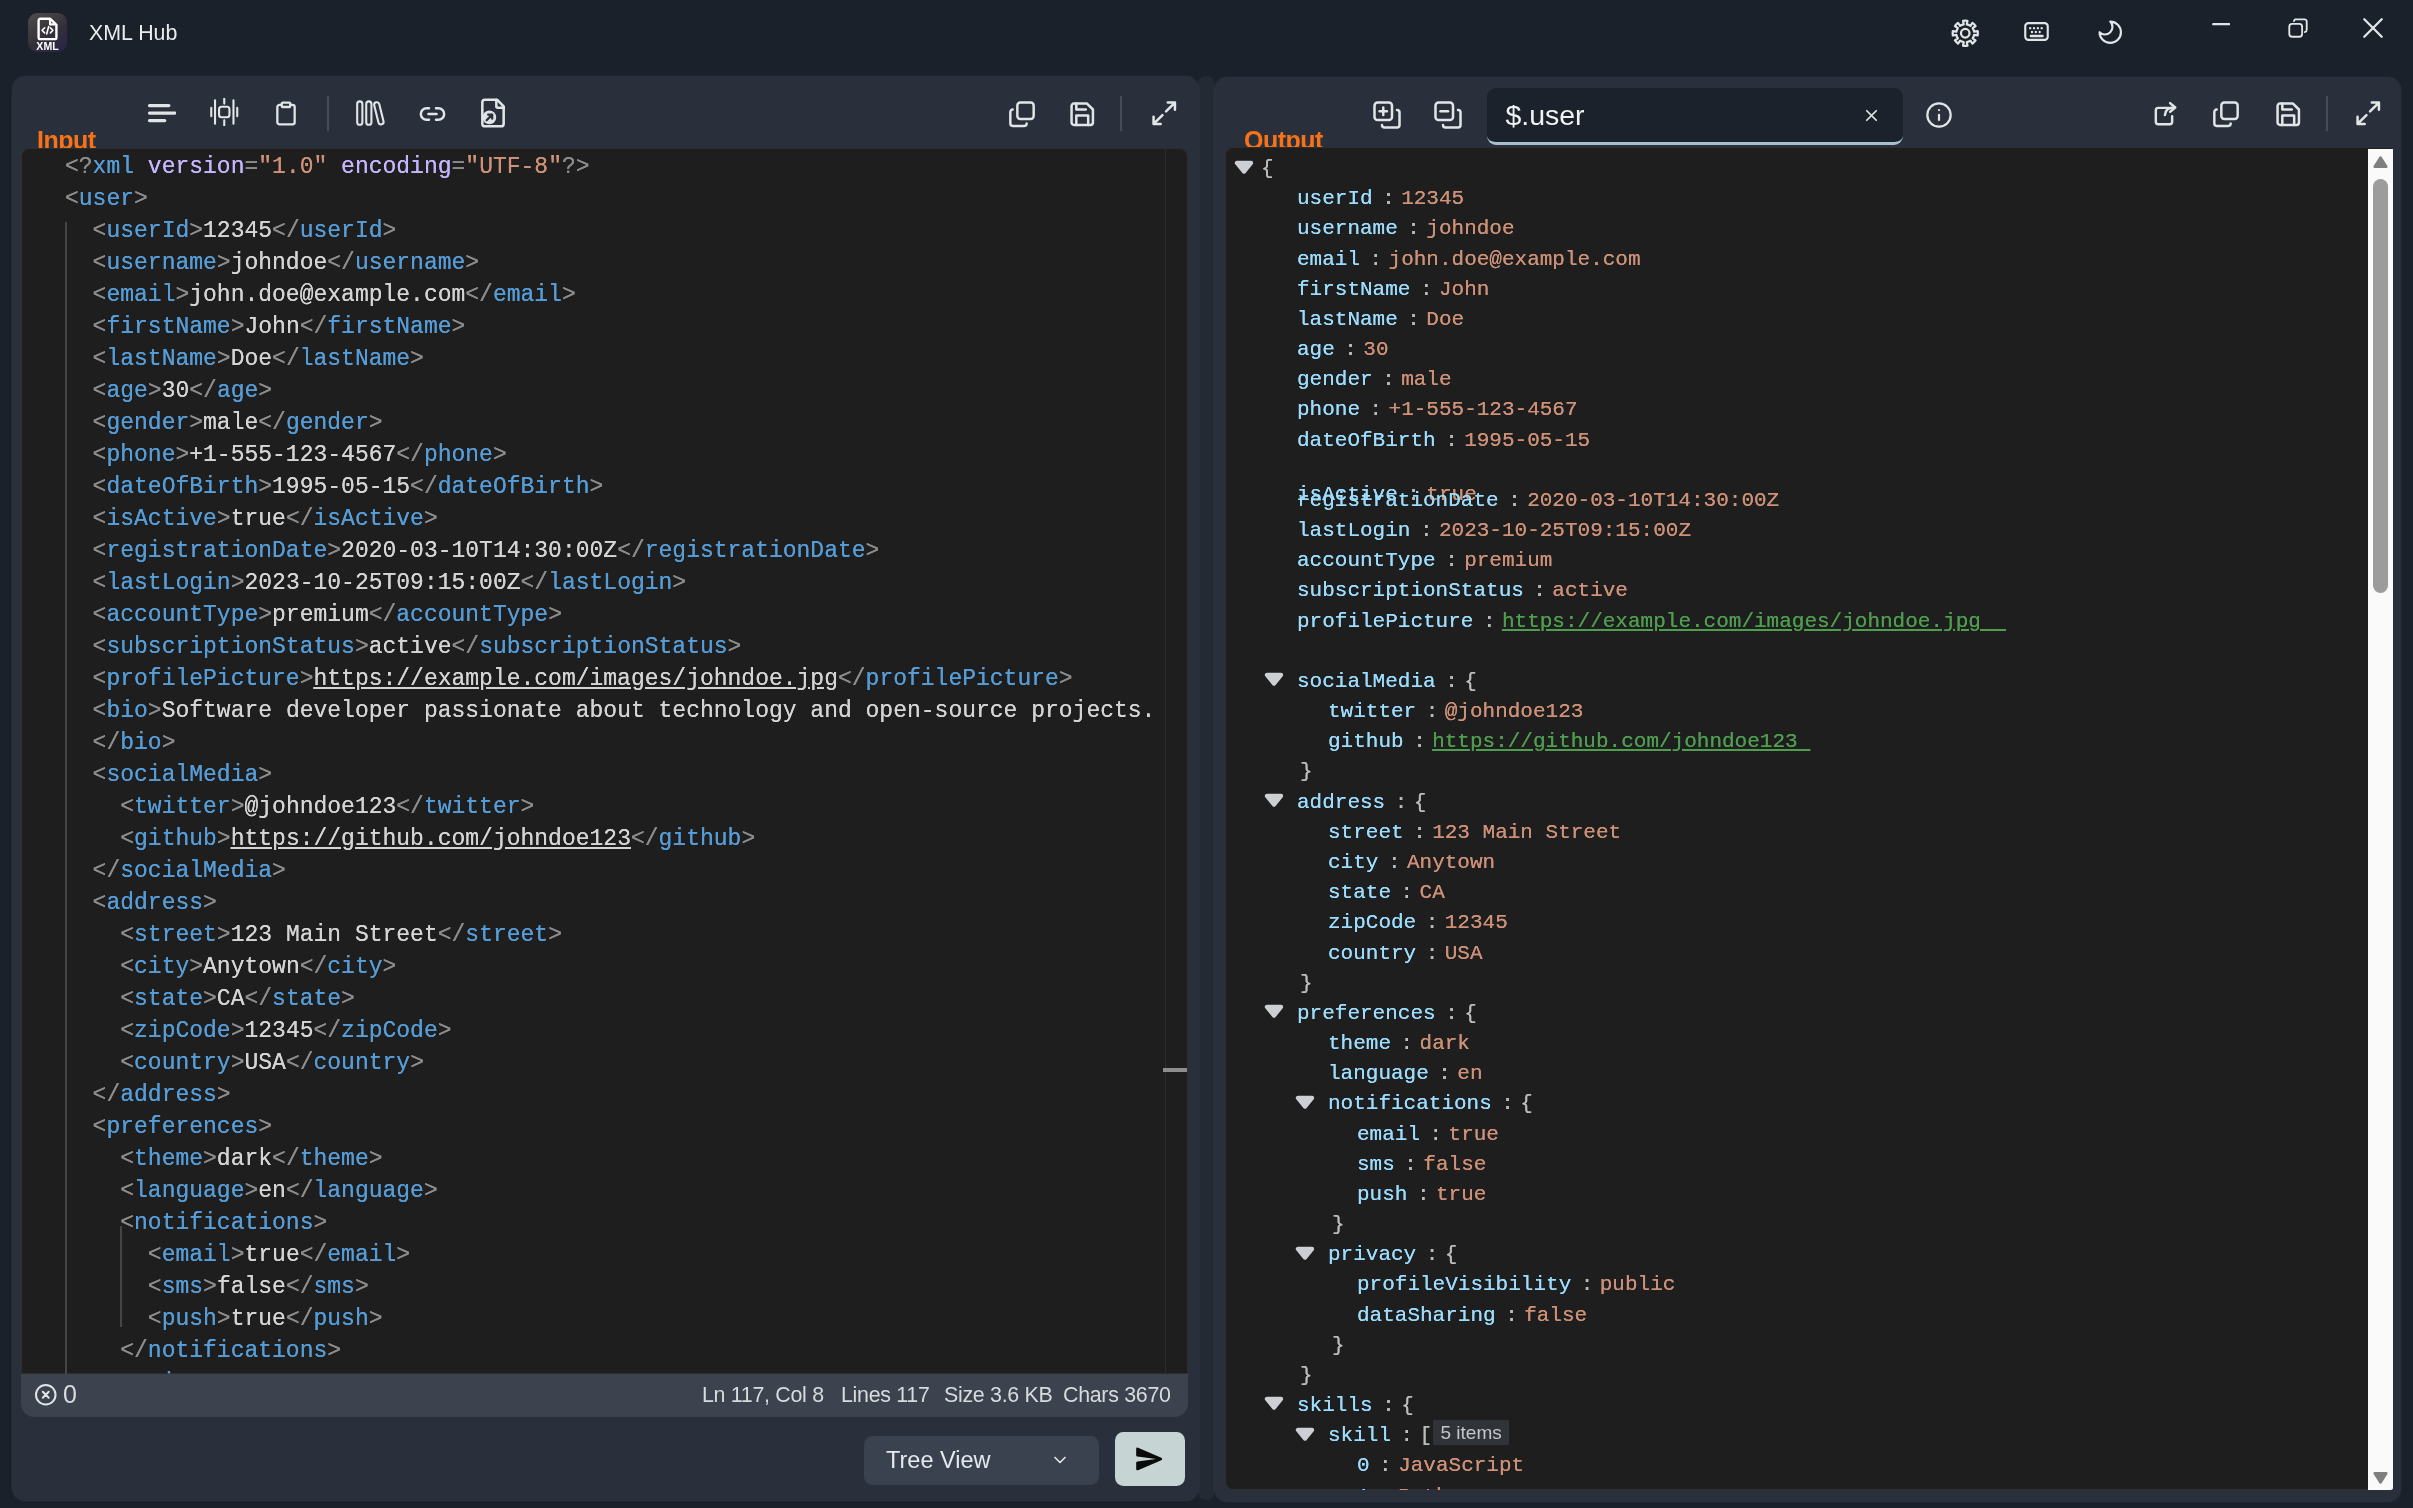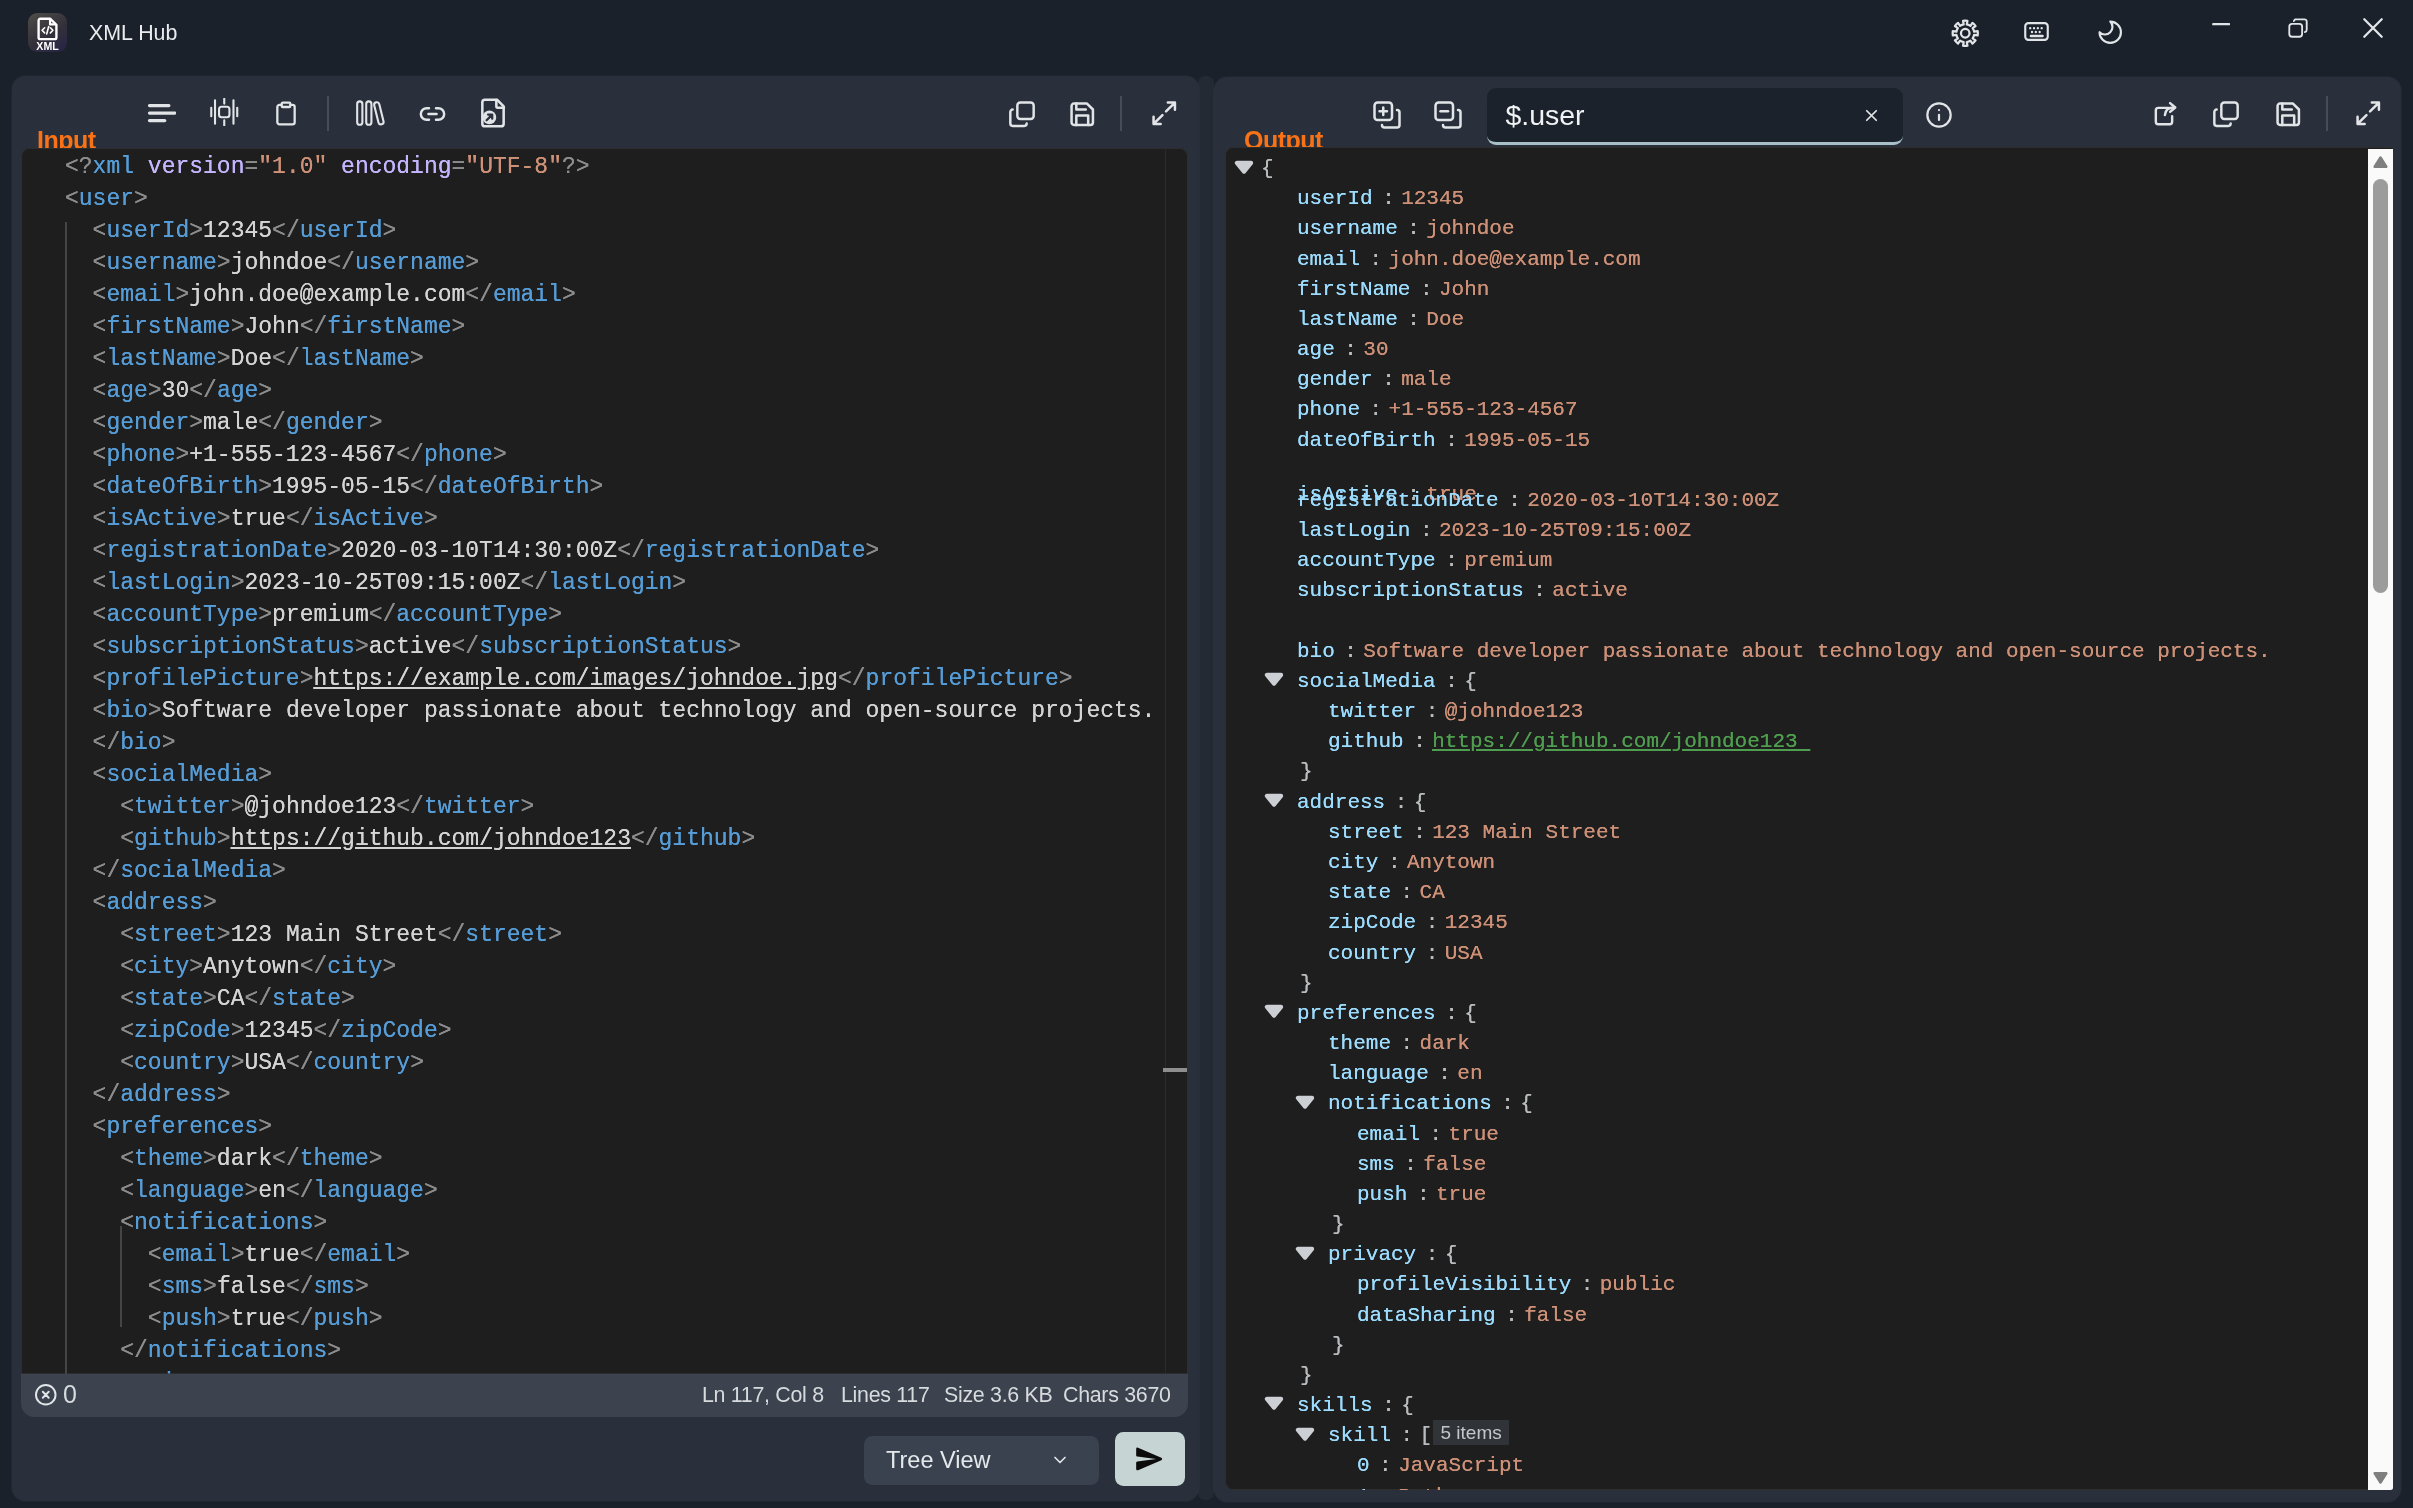--- a/index.html
+++ b/index.html
@@ -300,21 +300,21 @@
   <div class="jline" style="left:72px; top:158px;"><span class="k">lastName</span><span class="c" style="letter-spacing:-3.1px"> : </span><span class="v">Doe</span></div>
   <div class="jline" style="left:72px; top:188px;"><span class="k">age</span><span class="c" style="letter-spacing:-3.1px"> : </span><span class="v">30</span></div>
   <div class="jline" style="left:72px; top:218px;"><span class="k">gender</span><span class="c" style="letter-spacing:-3.1px"> : </span><span class="v">male</span></div>
   <div class="jline" style="left:72px; top:248px;"><span class="k">phone</span><span class="c" style="letter-spacing:-3.1px"> : </span><span class="v">+1-555-123-4567</span></div>
   <div class="jline" style="left:72px; top:279px;"><span class="k">dateOfBirth</span><span class="c" style="letter-spacing:-3.1px"> : </span><span class="v">1995-05-15</span></div>
   <div class="jline" style="left:72px; top:309px;margin-top:24px;"><span class="k">isActive</span><span class="c" style="letter-spacing:-3.1px"> : </span><span class="v">true</span></div>
   <div class="jline" style="left:72px; top:339px;"><span class="k">registrationDate</span><span class="c" style="letter-spacing:-3.1px"> : </span><span class="v">2020-03-10T14:30:00Z</span></div>
   <div class="jline" style="left:72px; top:369px;"><span class="k">lastLogin</span><span class="c" style="letter-spacing:-3.1px"> : </span><span class="v">2023-10-25T09:15:00Z</span></div>
   <div class="jline" style="left:72px; top:399px;"><span class="k">accountType</span><span class="c" style="letter-spacing:-3.1px"> : </span><span class="v">premium</span></div>
   <div class="jline" style="left:72px; top:429px;"><span class="k">subscriptionStatus</span><span class="c" style="letter-spacing:-3.1px"> : </span><span class="v">active</span></div>
-  <div class="jline" style="left:72px; top:490px;"><span class="k">bio</span><span class="c" style="letter-spacing:-3.1px"> : </span><span class="v">Software developer passionate about technology and open-source projects.</span></div>
+  <div class="jline" style="left:72px; top:460px;"><span class="k">profilePicture</span><span class="c" style="letter-spacing:-3.1px"> : </span><span class="g">https://example.com/images/johndoe.jpg&nbsp;&nbsp;</span></div>
   <svg class="tri" style="left:39px; top:525px;" width="20" height="15" viewBox="0 0 24 18">
       <path d="M3.5 3.5 L20.5 3.5 L12 14 Z" fill="#ccd0d4" stroke="#ccd0d4" stroke-width="5" stroke-linejoin="round"></path>
     </svg>
   <div class="jline" style="left:72px; top:520px;"><span class="k">socialMedia</span><span class="c" style="letter-spacing:-3.1px"> : </span><span class="c">{</span></div>
   <div class="jline" style="left:103px; top:550px;"><span class="k">twitter</span><span class="c" style="letter-spacing:-3.1px"> : </span><span class="v">@johndoe123</span></div>
   <div class="jline" style="left:103px; top:580px;"><span class="k">github</span><span class="c" style="letter-spacing:-3.1px"> : </span><span class="g">https://github.com/johndoe123&nbsp;</span></div>
   <div class="jline" style="left:75px; top:610px;"><span class="c">}</span></div>
   <svg class="tri" style="left:39px; top:646px;" width="20" height="15" viewBox="0 0 24 18">
       <path d="M3.5 3.5 L20.5 3.5 L12 14 Z" fill="#ccd0d4" stroke="#ccd0d4" stroke-width="5" stroke-linejoin="round"></path>
     </svg>

